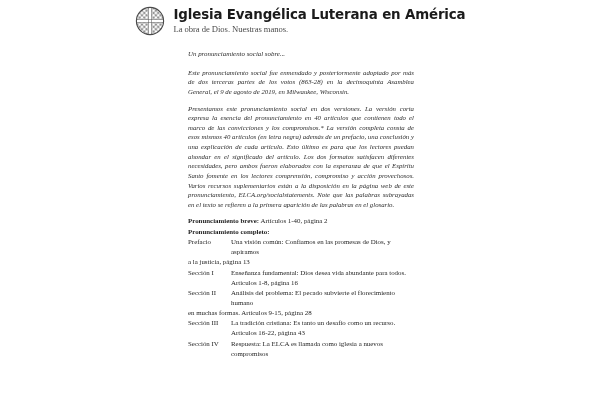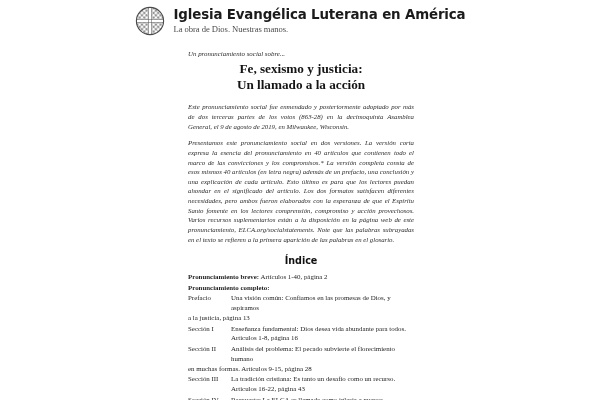--- a/index.html
+++ b/index.html
@@ -167,29 +167,24 @@
     <div class="masthead-text">
       <div class="org-name">Iglesia Evangélica Luterana en América</div>
       <div class="org-tagline">La obra de Dios. Nuestras manos.</div>
     </div>
   </div>
 
   <div class="column">
 
     <div class="kicker">Un pronunciamiento social sobre...</div>
 
-    <h1 class="doc-title">
-      <span class="line1">Fe, sexismo y justicia:</span>
-      <span class="line2">Un llamado a la acción</span>
-    </h1>
 
     <p class="lede">Este pronunciamiento social fue enmendado y posteriormente adoptado por más de dos terceras partes de los votos (863-28) en la decimoquinta Asamblea General, el 9 de agosto de 2019, en Milwaukee, Wisconsin.</p>
     <p class="lede">Presentamos este pronunciamiento social en dos versiones. La versión corta expresa la esencia del pronunciamiento en 40 artículos que contienen todo el marco de las convicciones y los compromisos.* La versión completa consta de esos mismos 40 artículos (en letra negra) además de un prefacio, una conclusión y una explicación de cada artículo. Esto último es para que los lectores puedan ahondar en el significado del artículo. Los dos formatos satisfacen diferentes necesidades, pero ambos fueron elaborados con la esperanza de que el Espíritu Santo fomente en los lectores comprensión, compromiso y acción provechosos. Varios recursos suplementarios están a la disposición en la página web de este pronunciamiento, ELCA.org/socialstatements. Note que las palabras subrayadas en el texto se refieren a la primera aparición de las palabras en el glosario.</p>
 
-    <div class="toc-heading">Índice</div>
 
     <div class="toc-line tight">
       <b>Pronunciamiento breve:</b>
       <span>Artículos 1-40, página 2</span>
     </div>
 
     <div class="toc-line tight">
       <b>Pronunciamiento completo:</b>
     </div>
 

